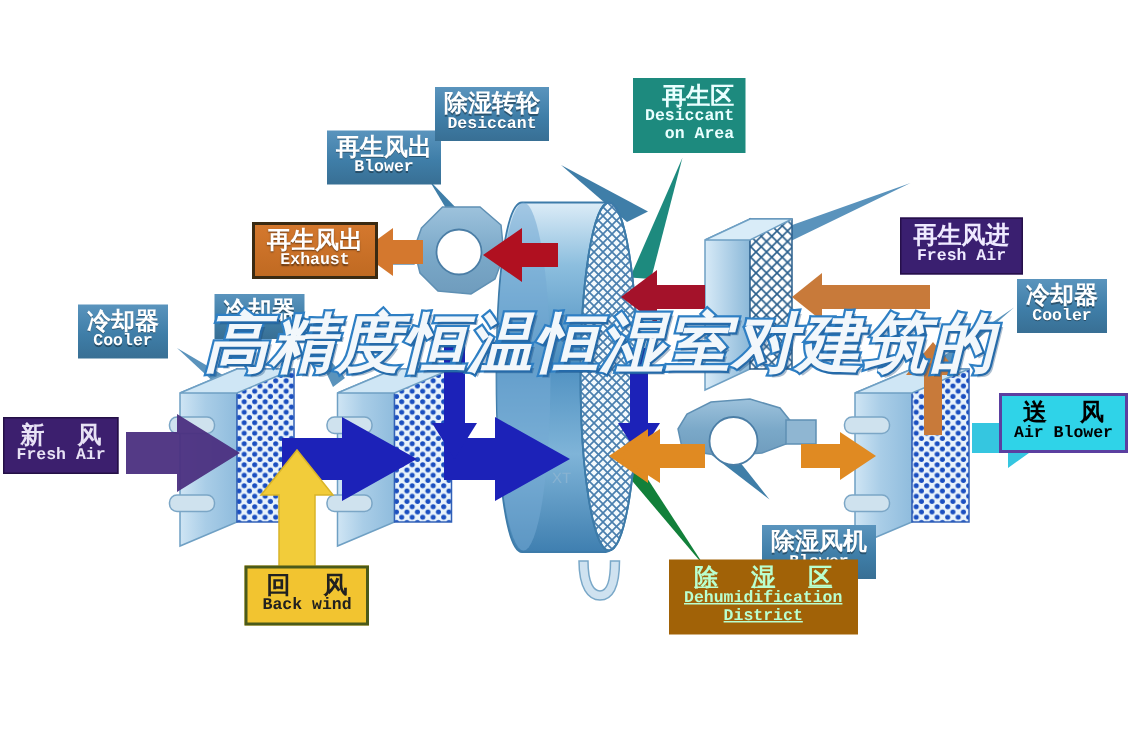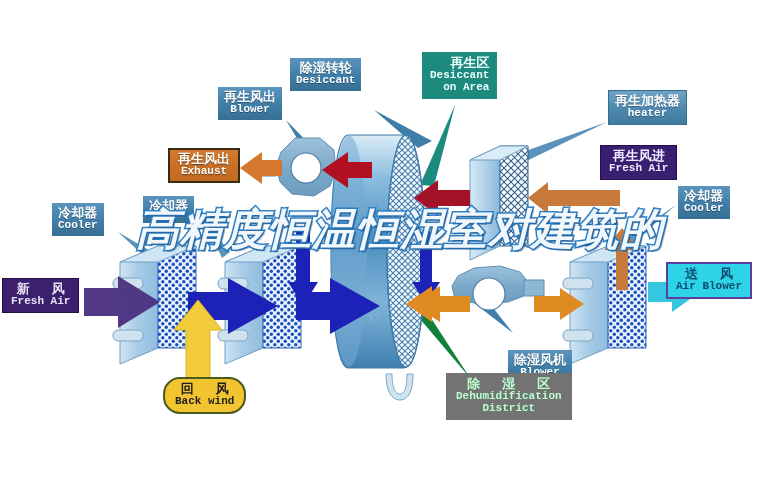--- a/index.html
+++ b/index.html
@@ -13,21 +13,21 @@
   
   .lbl{
     position:absolute;
     box-sizing:border-box;
     text-align:center;
     line-height:1.08;
     white-space:nowrap;
     letter-spacing:0px;
     z-index:30;
   }
-  .lbl .cn{display:block;font-size:13px;font-weight:bold;}
+  .lbl .cn{display:block;font-size:16px;font-weight:bold;}
   .lbl .en{display:block;font-family:"Liberation Mono","DejaVu Sans Mono",monospace;font-size:11px;font-weight:bold;}
 
   
   .lbl.steel{
     background:linear-gradient(180deg,#5a94bd 0%,#3f7ea8 55%,#386f94 100%);
     color:#ffffff;
     border:1px solid #2f6party;
     border-color:#2f6688;
     padding:3px 6px 4px 6px;
     text-shadow:0 1px 0 rgba(0,0,0,.35);
@@ -53,25 +53,26 @@
   .lbl.purple2{
     background:#3a1f70;color:#efeaff;border:1px solid #26104a;
     padding:3px 8px 4px 8px;
   }
   .lbl.teal{
     background:#1d8a7e;color:#eaffff;border:none;
     padding:4px 8px 5px 8px;
     text-align:right;
   }
   .lbl.green{
-    background:#737373;color:#b9ffcf;border:none;
+    background:#a16207;color:#b9ffcf;border:none;
     padding:4px 10px 5px 10px;
+    text-decoration:underline;
   }
   .lbl.cyan{
-    background:#2fd3e8;color:#0c4a6e;border:2px solid #5b3fa0;
+    background:#2fd3e8;color:#000000;border:2px solid #5b3fa0;
     padding:3px 8px 4px 8px;
   }
   .lbl.yellow{
     background:#f2c430;color:#202020;border:2px solid #4a5a1a;
     padding:3px 10px 4px 10px;
   }
   .lbl .sp{display:inline-block;width:22px;}
 
   
   #overlay{
@@ -271,24 +272,20 @@
     <span class="cn">除湿转轮</span>
     <span class="en">Desiccant</span>
   </div>
 
   <div class="lbl teal" style="left:422px;top:52px;">
     <span class="cn">再生区</span>
     <span class="en">Desiccant</span>
     <span class="en">on Area</span>
   </div>
 
-  <div class="lbl steel2" style="left:608px;top:90px;">
-    <span class="cn">再生加热器</span>
-    <span class="en">heater</span>
-  </div>
 
   <div class="lbl orange" style="left:168px;top:148px;">
     <span class="cn">再生风出</span>
     <span class="en">Exhaust</span>
   </div>
 
   <div class="lbl purple2" style="left:600px;top:145px;">
     <span class="cn">再生风进</span>
     <span class="en">Fresh Air</span>
   </div>
@@ -315,21 +312,21 @@
   <div class="lbl cyan" style="left:666px;top:262px;">
     <span class="cn"><span>送</span><span class="sp"></span><span>风</span></span>
     <span class="en">Air Blower</span>
   </div>
 
   <div class="lbl steel" style="left:508px;top:332px;margin-top:18px;">
     <span class="cn">除湿风机</span>
     <span class="en">Blower</span>
   </div>
 
-  <div class="lbl yellow" style="left:163px;top:377px;border-radius:17px;">
+  <div class="lbl yellow" style="left:163px;top:377px;">
     <span class="cn"><span>回</span><span class="sp"></span><span>风</span></span>
     <span class="en">Back wind</span>
   </div>
 
   <div class="lbl green" style="left:446px;top:373px;">
     <span class="cn"><span>除</span><span class="sp"></span><span>湿</span><span class="sp"></span><span>区</span></span>
     <span class="en">Dehumidification</span>
     <span class="en">District</span>
   </div>
 

